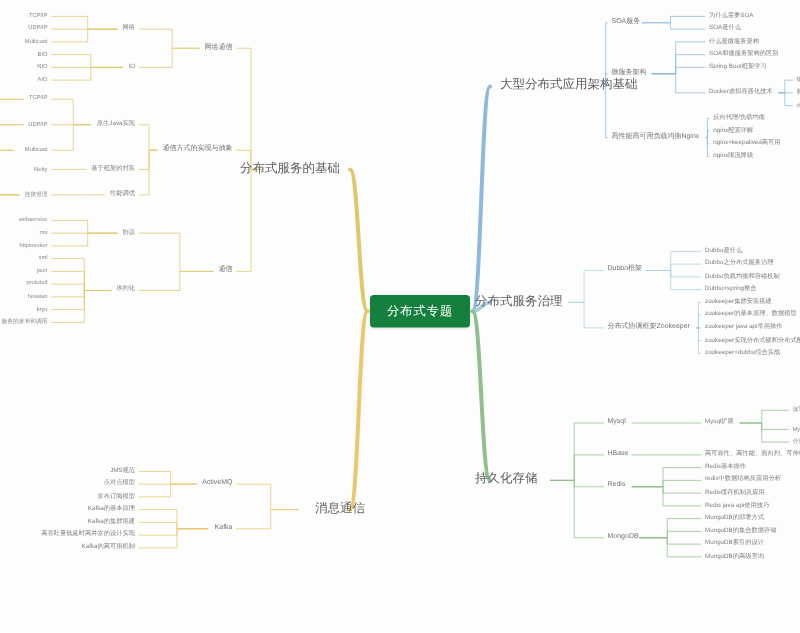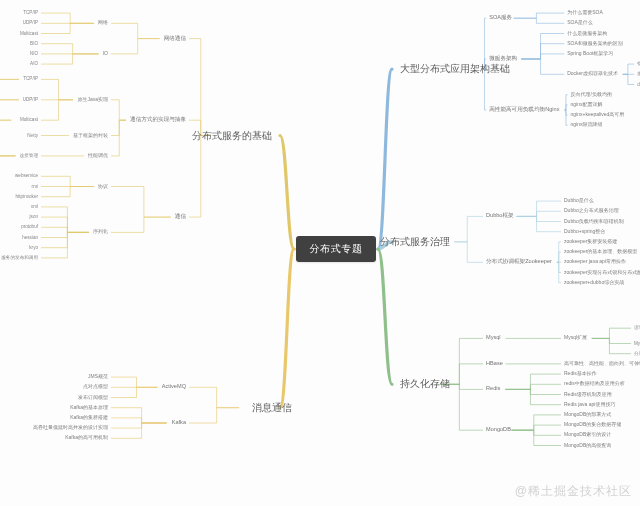--- a/index.html
+++ b/index.html
@@ -29,21 +29,21 @@
   .lvl2{ font-size:5.6px; color:#747474; }
   .lvl3{ font-size:5.0px; color:#7d7d7d; }
   .lvl4{ font-size:4.6px; color:#868686; }
 
   .anchor-r{ transform:translate(-100%,-50%); }
 
   .center{
     position:absolute;
     left:296px;top:236px;
     width:80px;height:26px;
-    background:#404040;
+    background:#15803d;
     border-radius:3px;
     display:flex;align-items:center;justify-content:center;
     color:#ffffff;
     font-size:10px;
     letter-spacing:0.6px;
     box-shadow:0 1px 2px rgba(0,0,0,.10);
     text-align:right;
   }
 
   .watermark{
@@ -153,21 +153,20 @@
       <path d="M 505.4 389.4 H 530.42 V 394.5 H 561" stroke="#8fbf8a" stroke-width="0.6" fill="none"></path>
       <path d="M 505.4 389.4 H 530.42 V 404.7 H 561" stroke="#8fbf8a" stroke-width="0.6" fill="none"></path>
       <path d="M 440 384.3 H 459.35 V 430.2 H 483" stroke="#8fbf8a" stroke-width="0.6" fill="none"></path>
       <path d="M 511.56 430.2 H 533.808 V 414.90000000000003 H 561" stroke="#8fbf8a" stroke-width="0.6" fill="none"></path>
       <path d="M 511.56 430.2 H 533.808 V 425.1 H 561" stroke="#8fbf8a" stroke-width="0.6" fill="none"></path>
       <path d="M 511.56 430.2 H 533.808 V 435.3 H 561" stroke="#8fbf8a" stroke-width="0.6" fill="none"></path>
       <path d="M 511.56 430.2 H 533.808 V 445.5 H 561" stroke="#8fbf8a" stroke-width="0.6" fill="none"></path>
       <path d="M 378 249 C 385 249, 385 384.3, 392 384.3" stroke="#8fbf8a" stroke-width="3.2" fill="none" stroke-linecap="round"></path>
     </svg>
   <div class="center">分布式专题</div>
-  <div class="watermark">@稀土掘金技术社区</div>
 <div class="node lvl1" style="left: 400px; top: 69.2px; color: rgb(93, 93, 93);">大型分布式应用架构基础</div>
     <div class="node lvl2" style="left: 489.2px; top: 18.2px;">SOA服务</div>
     <div class="node lvl3" style="left: 567.2px; top: 13.1px;">为什么需要SOA</div>
     <div class="node lvl3" style="left: 567.2px; top: 23.3px;">SOA是什么</div>
     <div class="node lvl2" style="left: 489.2px; top: 59px;">微服务架构</div>
     <div class="node lvl3" style="left: 567.2px; top: 33.5px;">什么是微服务架构</div>
     <div class="node lvl3" style="left: 567.2px; top: 43.7px;">SOA和微服务架构的区别</div>
     <div class="node lvl3" style="left: 567.2px; top: 53.9px;">Spring Boot框架学习</div>
     <div class="node lvl3" style="left: 567.2px; top: 74.3px;">Docker虚拟容器化技术</div>
     <div class="node lvl4" style="left: 637.2px; top: 64.1px;">镜像/仓库/容器</div>
@@ -224,21 +223,21 @@
     <div class="node lvl1 anchor-r" style="left: 272px; top: 407.7px; color: rgb(93, 93, 93); margin-left: 20px;">消息通信</div>
     <div class="node lvl2 anchor-r" style="left: 186px; top: 387.3px;">ActiveMQ</div>
     <div class="node lvl3 anchor-r" style="left: 108px; top: 377.1px;">JMS规范</div>
     <div class="node lvl3 anchor-r" style="left: 108px; top: 387.3px;">点对点模型</div>
     <div class="node lvl3 anchor-r" style="left: 108px; top: 397.5px;">发布订阅模型</div>
     <div class="node lvl2 anchor-r" style="left: 186px; top: 423px;">Kafka</div>
     <div class="node lvl3 anchor-r" style="left: 108px; top: 407.7px;">Kafka的基本原理</div>
     <div class="node lvl3 anchor-r" style="left: 108px; top: 417.9px;">Kafka的集群搭建</div>
     <div class="node lvl3 anchor-r" style="left: 108px; top: 428.1px;">高吞吐量低延时高并发的设计实现</div>
     <div class="node lvl3 anchor-r" style="left: 108px; top: 438.3px;">Kafka的高可用机制</div>
-    <div class="node lvl1" style="left: 400px; top: 384.3px; color: rgb(93, 93, 93);">持久化存储</div>
+    <div class="node lvl1" style="left: 380px; top: 384.3px; color: rgb(93, 93, 93);">持久化存储</div>
     <div class="node lvl2" style="left: 486px; top: 338.4px;">Mysql</div>
     <div class="node lvl3" style="left: 564px; top: 338.4px;">Mysql扩展</div>
     <div class="node lvl4" style="left: 634px; top: 328.2px;">读写分离</div>
     <div class="node lvl4" style="left: 634px; top: 343.5px;">Mysql的优化</div>
     <div class="node lvl4" style="left: 634px; top: 353.7px;">分库分表设计</div>
     <div class="node lvl2" style="left: 486px; top: 363.9px;">HBase</div>
     <div class="node lvl3" style="left: 564px; top: 363.9px;">高可靠性、高性能、面向列、可伸缩的分布式存储</div>
     <div class="node lvl2" style="left: 486px; top: 389.4px;">Redis</div>
     <div class="node lvl3" style="left: 564px; top: 374.1px;">Redis基本操作</div>
     <div class="node lvl3" style="left: 564px; top: 384.3px;">redis中数据结构及应用分析</div>

